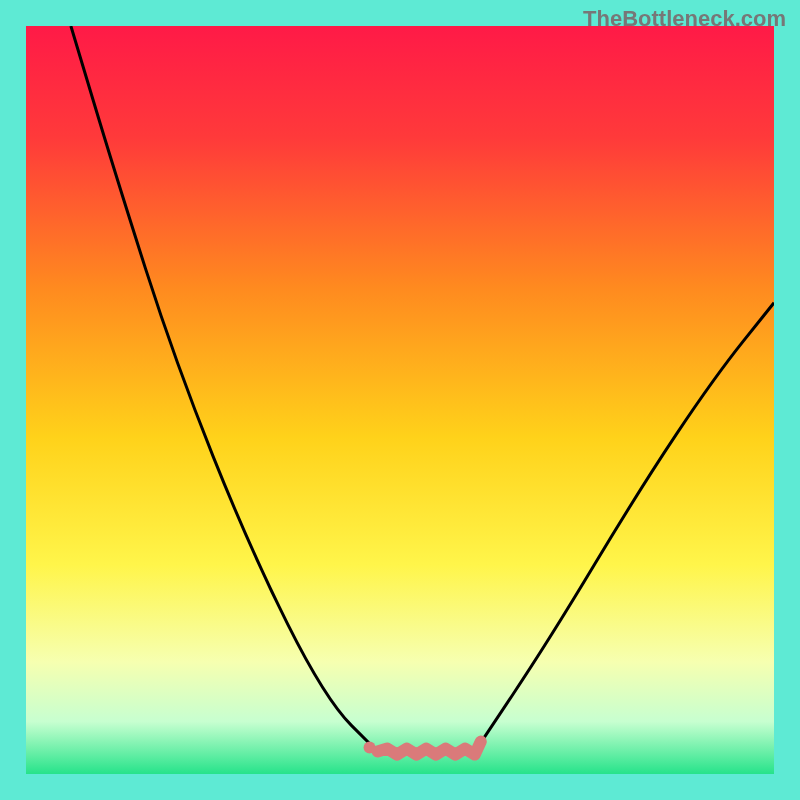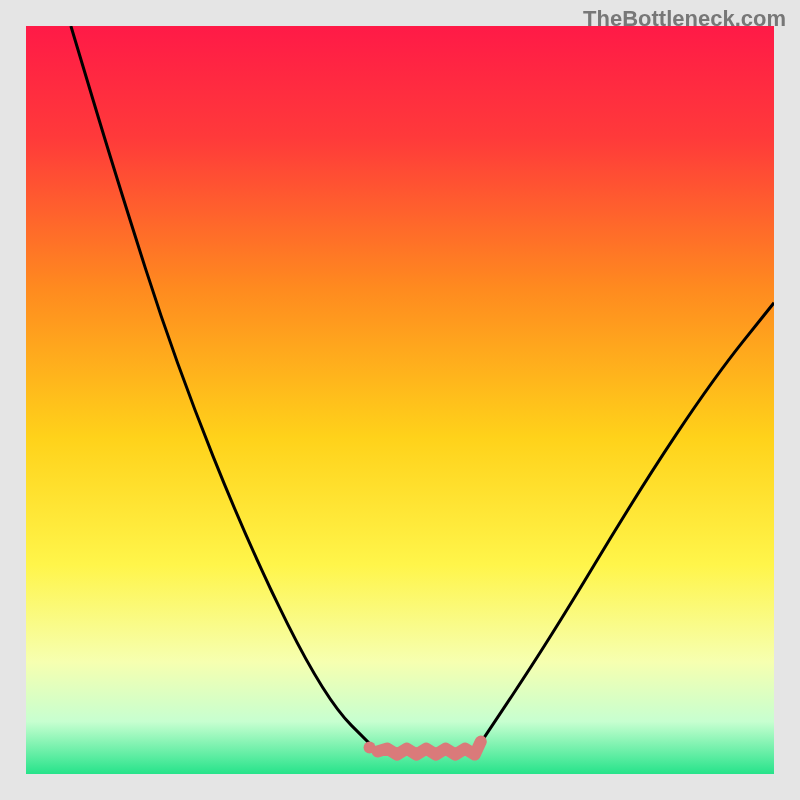--- a/index.html
+++ b/index.html
@@ -4,21 +4,21 @@
 <style>
   body {
     margin: 0;
     padding: 0;
     background: #fff;
   }
   .container {
     width: 800px;
     height: 800px;
     position: relative;
-    background: #e5e5e5;
+    background: #5eead4;
   }
   .watermark {
     position: absolute;
     top: 6px;
     right: 14px;
     color: #777;
     font-family: Arial, Helvetica, sans-serif;
     font-size: 22px;
     font-weight: bold;
     z-index: 10;

